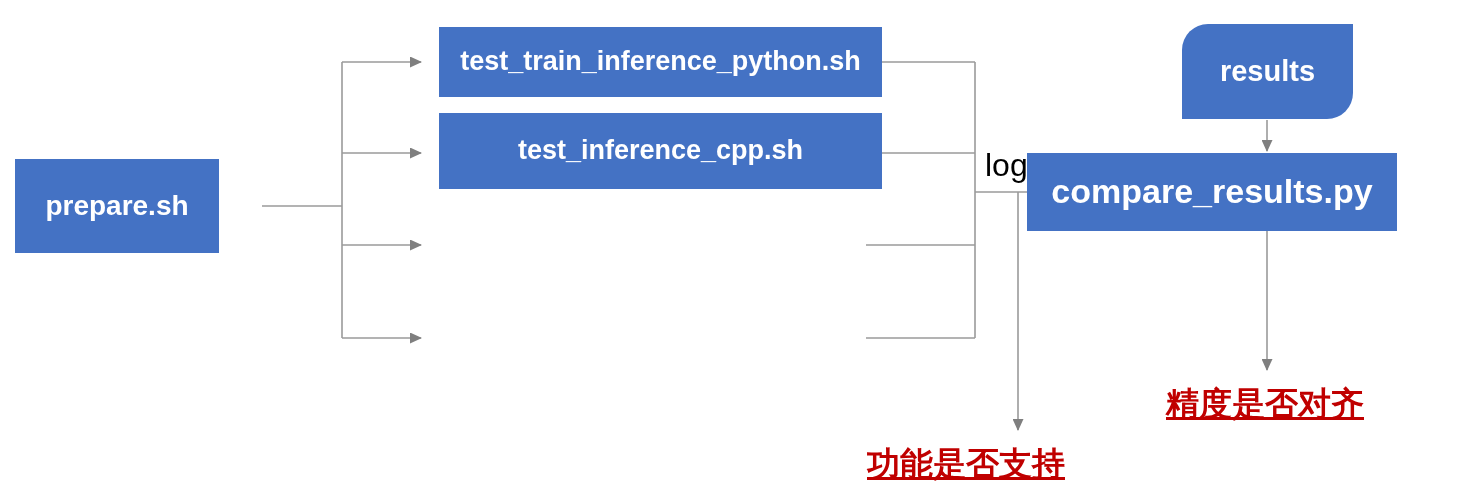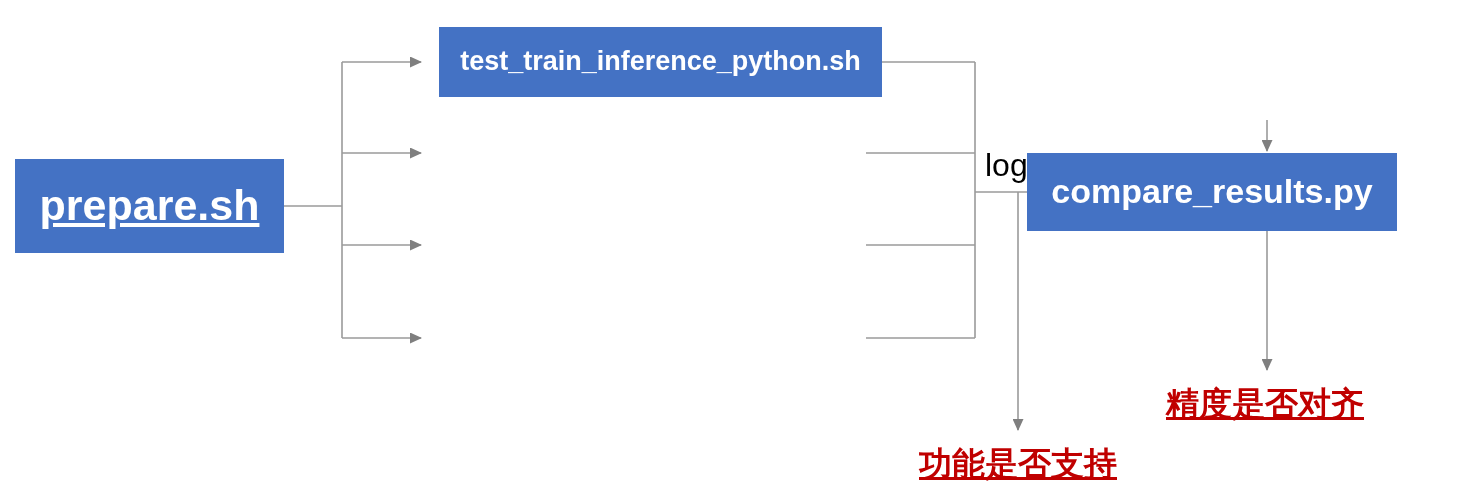--- a/index.html
+++ b/index.html
@@ -27,23 +27,22 @@
     background: #4472C4;
     color: #ffffff;
     font-weight: bold;
     display: flex;
     align-items: center;
     justify-content: center;
     text-align: center;
     line-height: 1.1;
   }
   .node-prepare {
-    left: 15px; top: 159px; width: 269px; height: 94px;
-    font-size: 43px;
-    text-decoration: underline;
+    left: 15px; top: 159px; width: 204px; height: 94px;
+    font-size: 28px;
   }
   .node-test {
     left: 407px; width: 443px;
     font-size: 27px;
     margin-left: 32px;
   }
   .node-test-1 { top: 27px;  height: 70px; }
   .node-test-2 { top: 113px; height: 76px; }
   .node-test-3 { top: 207px; height: 74px; }
   .node-test-4 { top: 300px; height: 76px; }
@@ -65,21 +64,21 @@
   }
   .annotation {
     position: absolute;
     color: #C00000;
     font-weight: bold;
     font-size: 33px;
     text-align: center;
     white-space: nowrap;
     text-decoration: underline;
   }
-  .annotation-feature { left: 916px;  top: 442px; width: 204px; }
+  .annotation-feature { left: 864px;  top: 442px; width: 204px; }
   .annotation-accuracy { left: 1163px; top: 382px; width: 204px; }
 </style>
 </head>
 <body>
 
 <div class="canvas">
 
   <svg class="connector-layer" viewBox="0 0 1478 498" xmlns="http://www.w3.org/2000/svg">
     <defs>
       <marker id="arrow" markerUnits="userSpaceOnUse" markerWidth="13" markerHeight="11" refX="11" refY="5.5" orient="auto">
@@ -107,23 +106,25 @@
 
     <path d="M1267 120 V151" stroke="#9a9a9a" stroke-width="1.6" fill="none" marker-end="url(#arrow)"></path>
 
     <path d="M1267 231 V370" stroke="#9a9a9a" stroke-width="1.6" fill="none" marker-end="url(#arrow)"></path>
   </svg>
 
   <div class="node node-prepare">prepare.sh</div>
 
   <div class="node node-test node-test-1">test_train_inference_python.sh</div>
 
+  <div class="node node-test node-test-2">test_inference_cpp.sh</div>
 
 
 
+  <div class="node node-results">results</div>
 
   <div class="node node-compare">compare_results.py</div>
 
   <div class="label-log">log</div>
 
   <div class="annotation annotation-feature">功能是否支持</div>
 
   <div class="annotation annotation-accuracy">精度是否对齐</div>
 
 </div>

